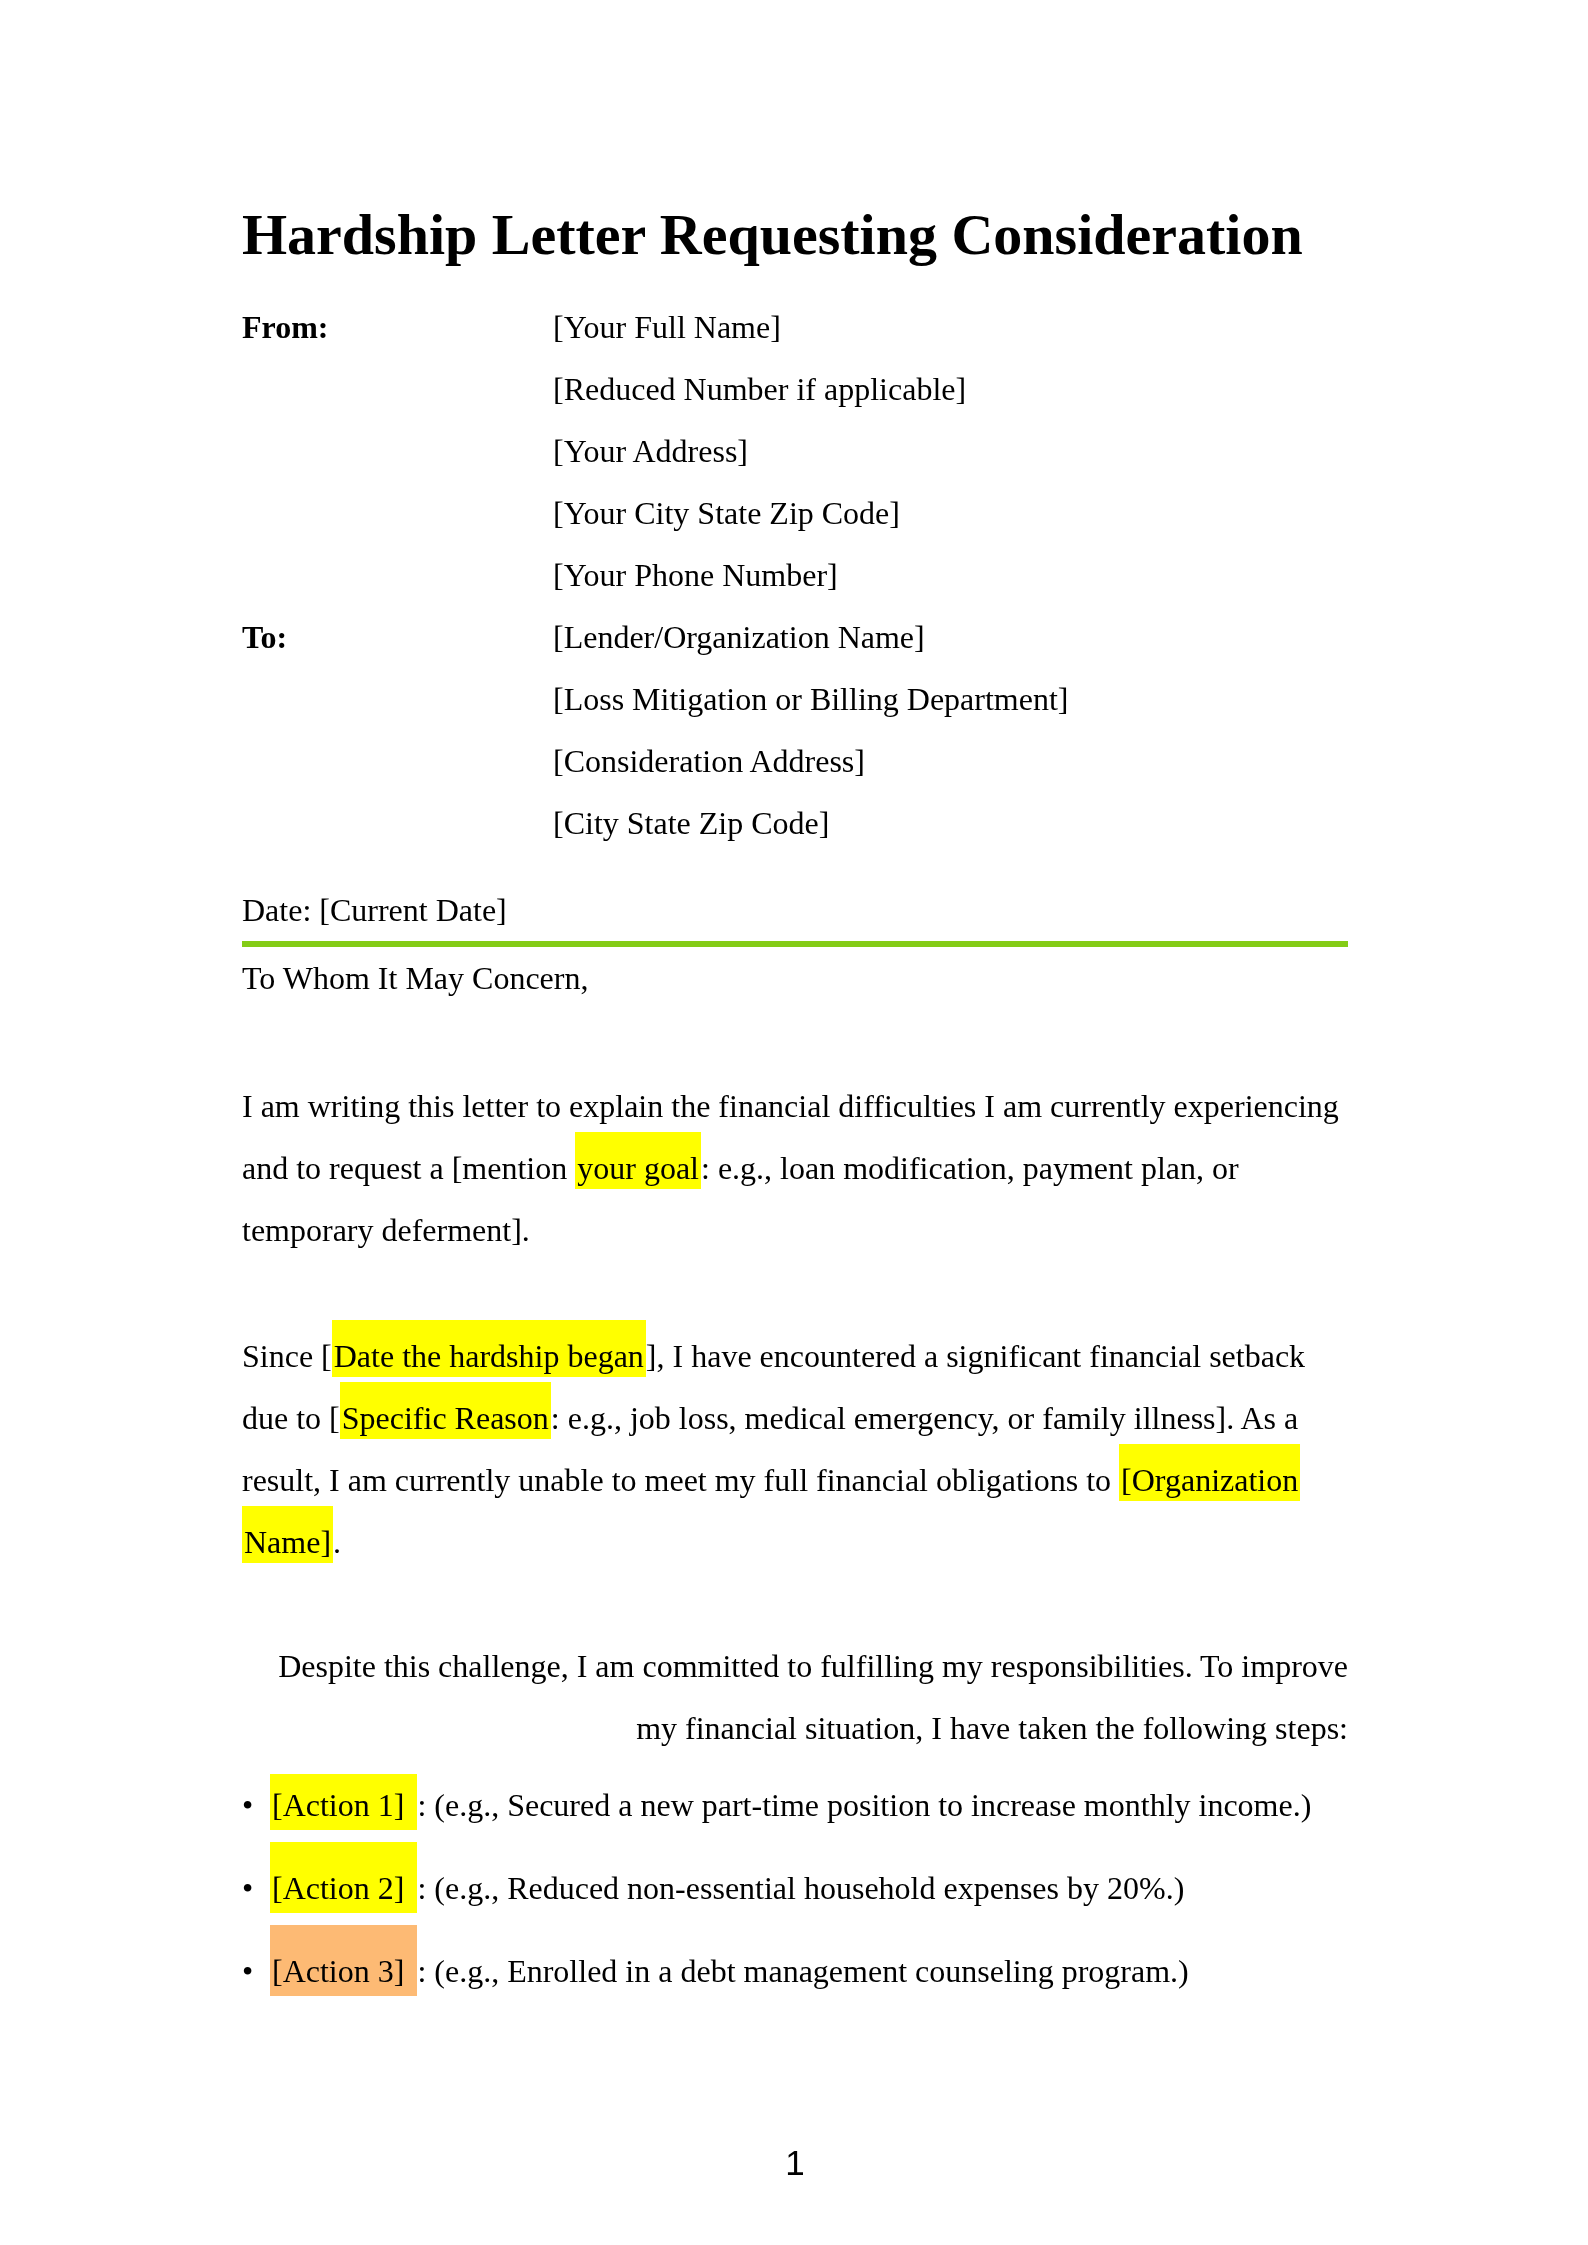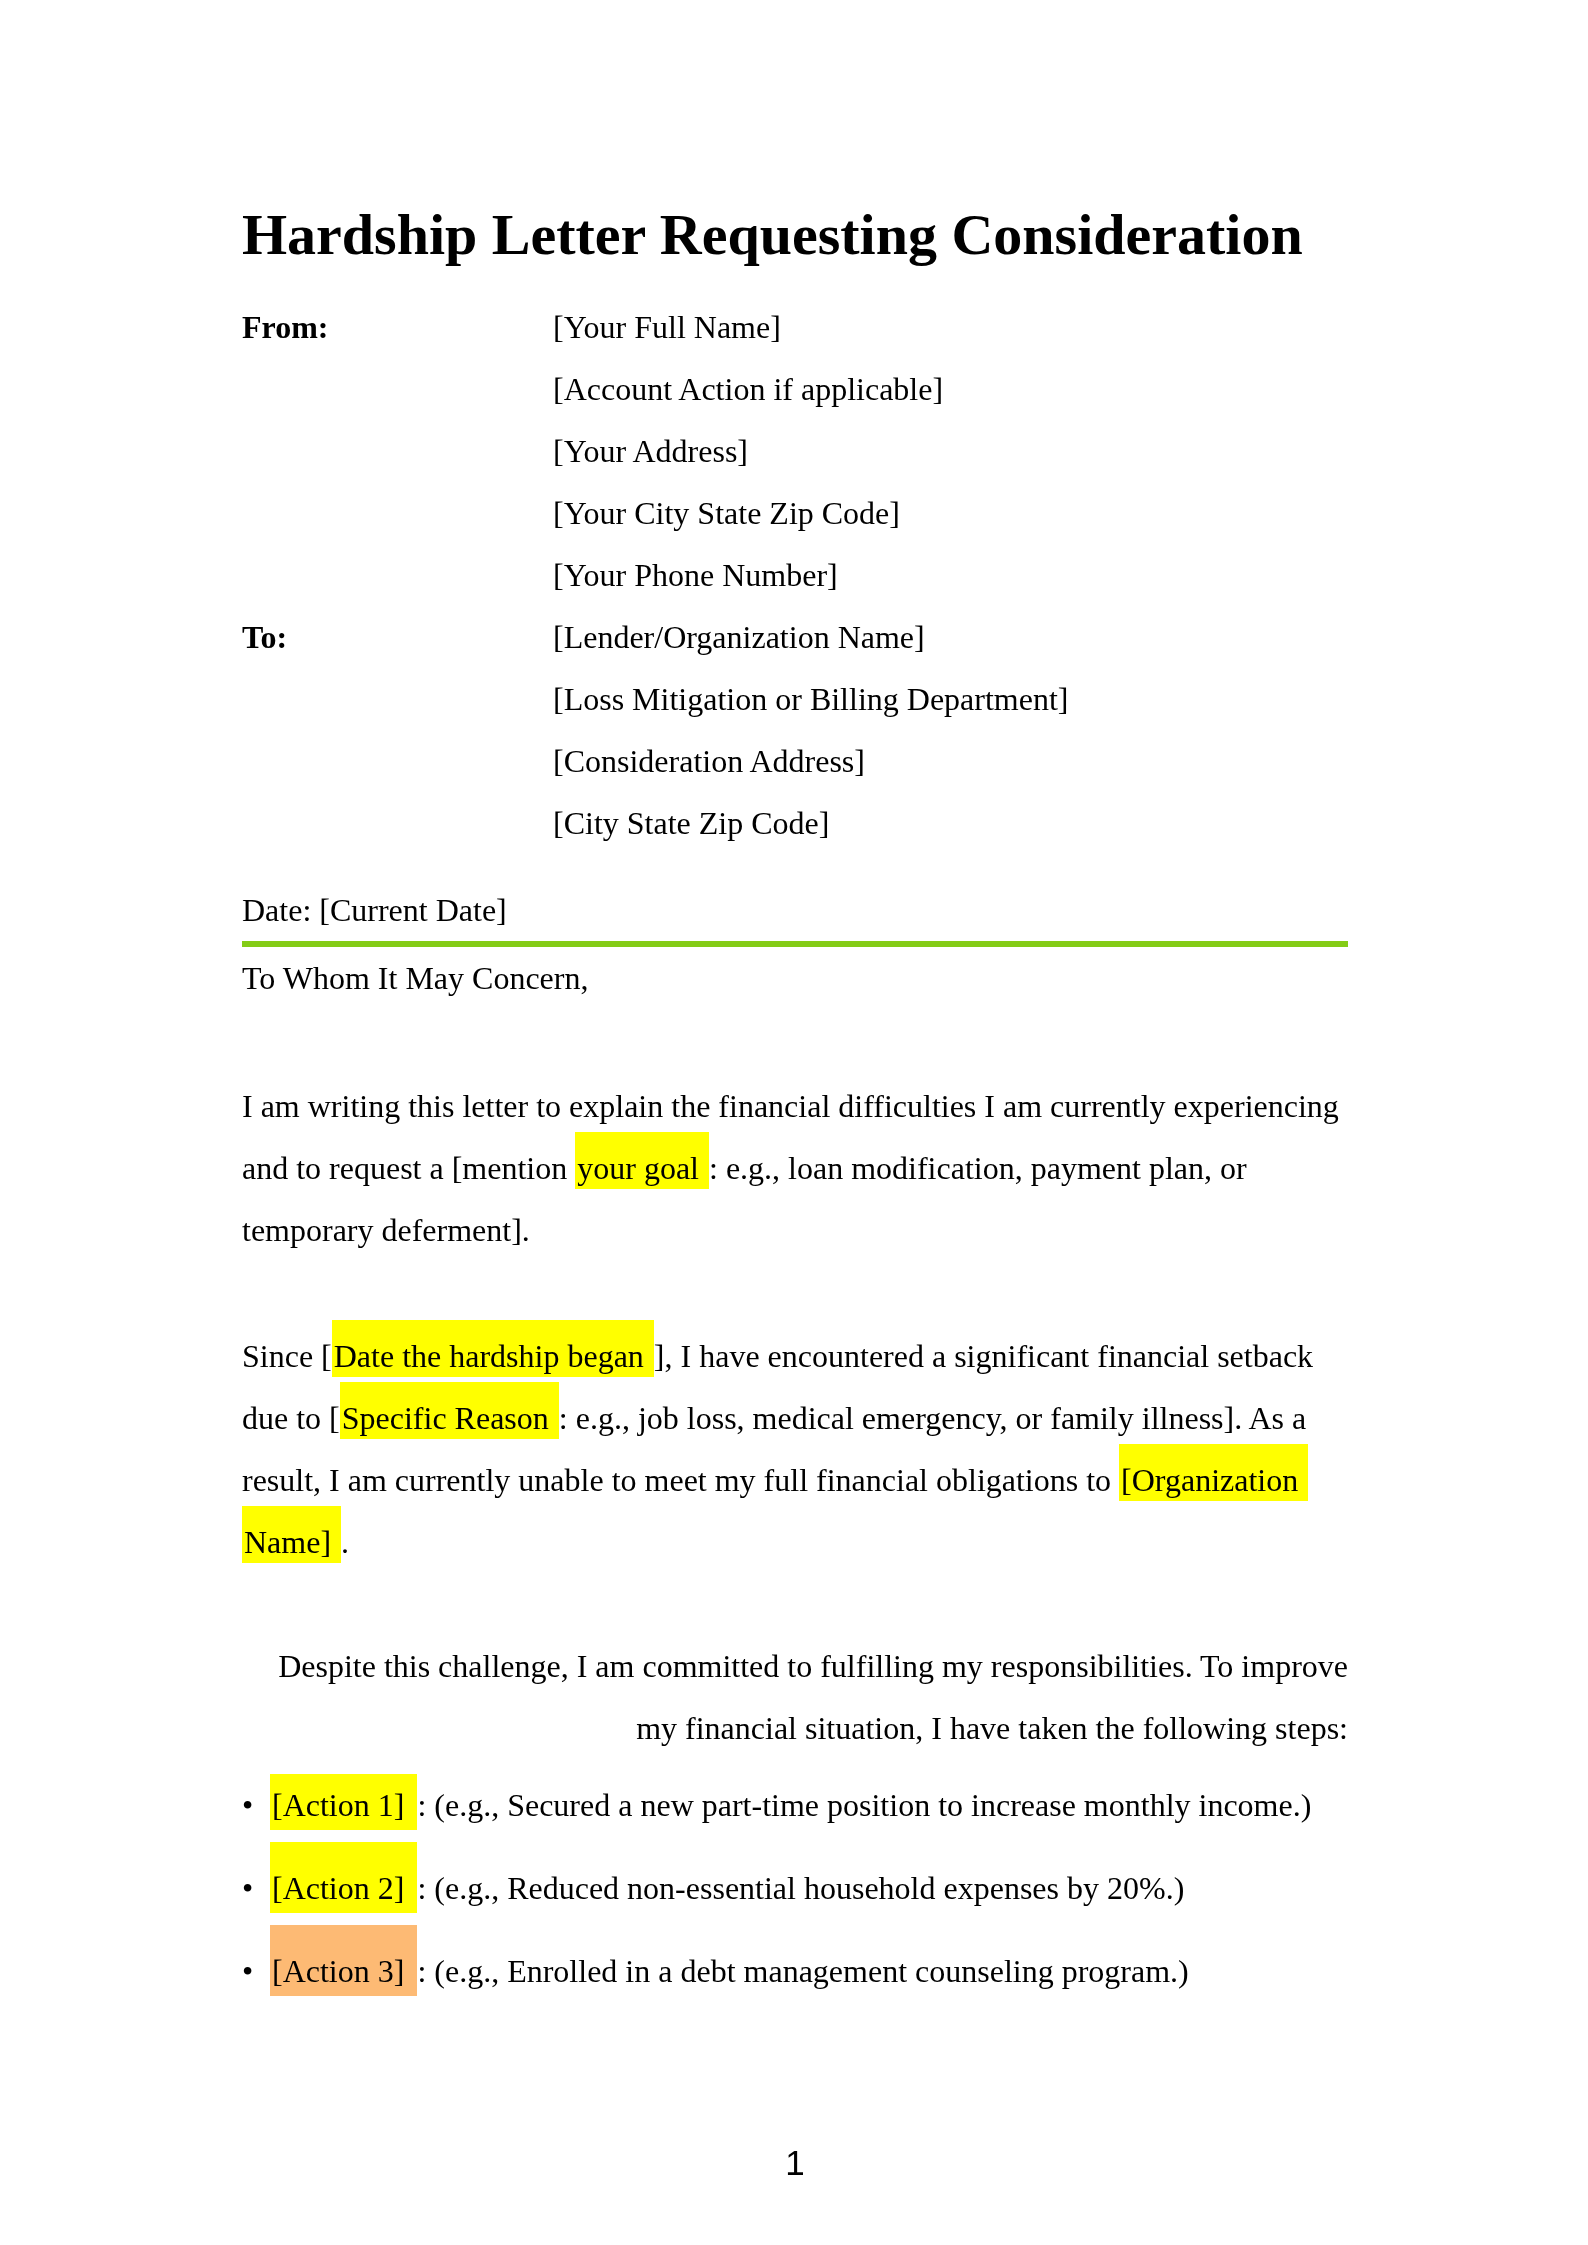--- a/index.html
+++ b/index.html
@@ -33,21 +33,21 @@
     font-size:32px;line-height:62px;
     border-bottom:6px solid #84cc16;
   }
   .greeting{font-size:32px;line-height:62px;}
   .para{margin:0;font-size:32px;line-height:62px;}
   .para.first{margin-top:66px;}
   .para.mid{margin-top:64px;}
   .para.last{margin-top:62px;text-align:right;}
   .hl{
     background:#ffff00;
-    padding:18px 10px 3px 2px;
+    padding:18px 2px 3px 2px;
     box-decoration-break:clone;
     -webkit-box-decoration-break:clone;
   }
   .hl.tall{padding:28px 13px 7px 2px;}
   .steps{
     list-style:none;
     margin:15px 0 0 0;
     padding:0;
     overflow:hidden;
   }
@@ -78,21 +78,21 @@
     <h1 class="title">Hardship Letter Requesting Consideration</h1>
 
     <div class="addr">
       <div id="from-block">
           <div class="addr-row">
             <span class="addr-label">From:</span>
             <span class="addr-value">[Your Full Name]</span>
           </div>
           <div class="addr-row">
             <span class="addr-label"></span>
-            <span class="addr-value">[Account Action if applicable]</span>
+            <span class="addr-value">[Reduced Number if applicable]</span>
           </div>
           <div class="addr-row">
             <span class="addr-label"></span>
             <span class="addr-value">[Your Address]</span>
           </div>
           <div class="addr-row">
             <span class="addr-label"></span>
             <span class="addr-value">[Your City State Zip Code]</span>
           </div>
           <div class="addr-row">

